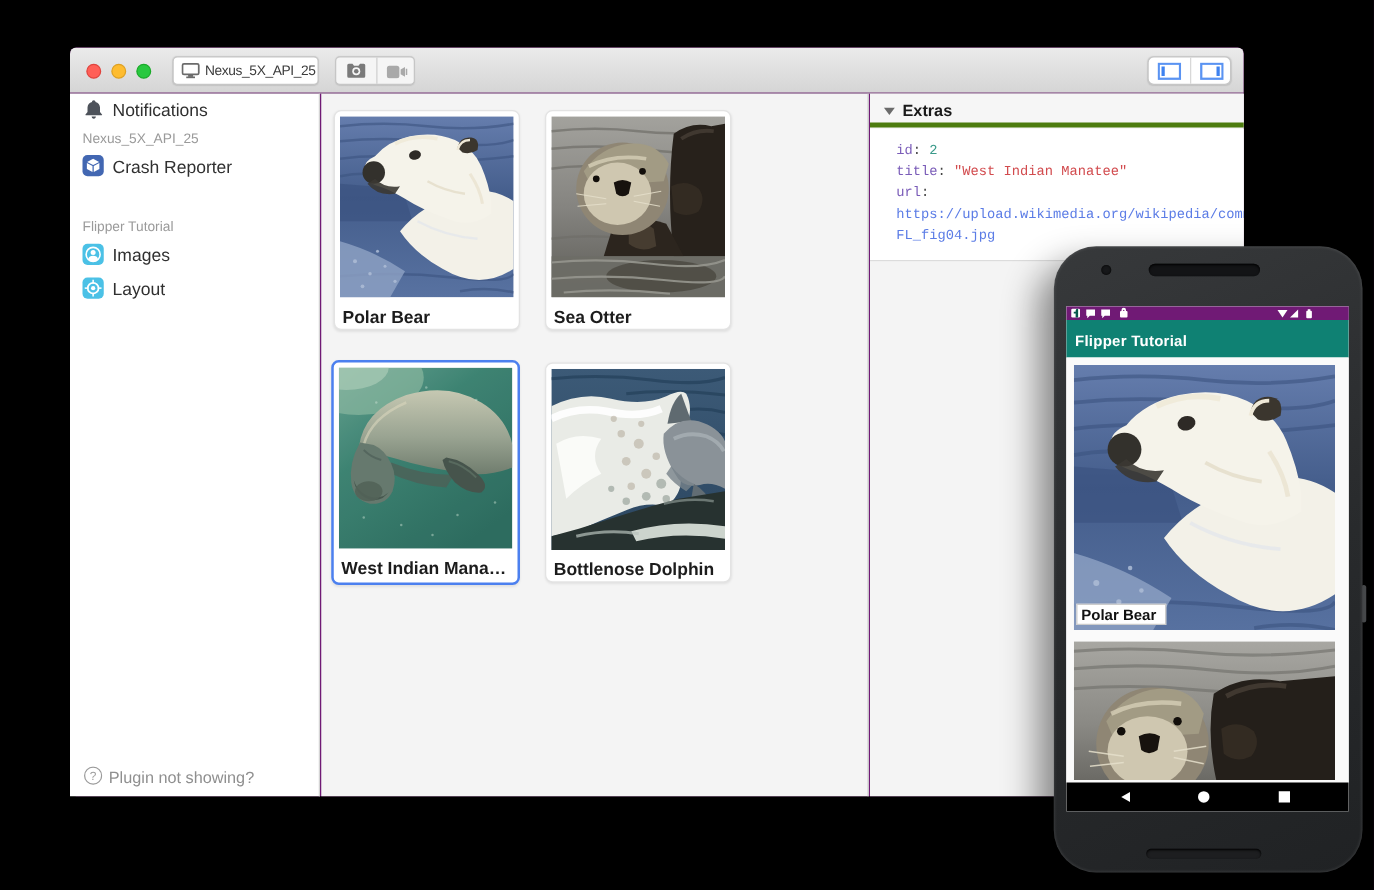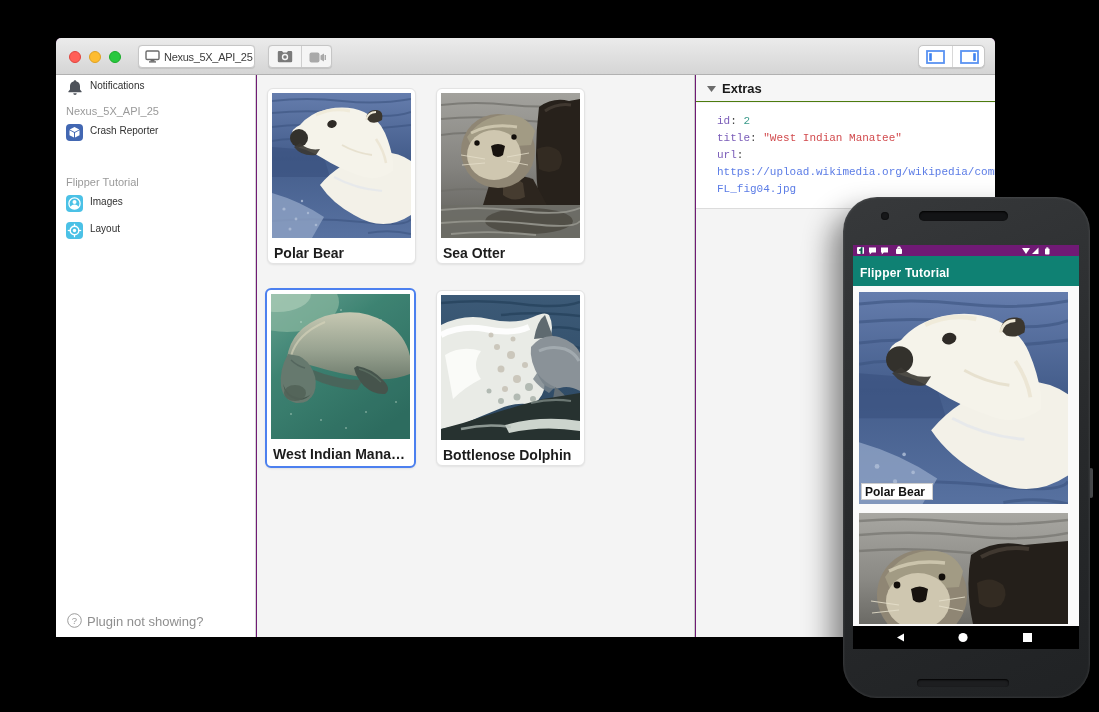--- a/index.html
+++ b/index.html
@@ -10,33 +10,33 @@
     background:#701a75; border-radius:5px; }
   #titlebar { position:absolute; left:0; top:0; width:939px; height:37px;
     background:linear-gradient(#ebebeb,#d5d5d5); border-bottom:1px solid #b1b1b1;
     border-radius:5px 5px 0 0; }
   .tl { position:absolute; top:51px; width:12px; height:12px; border-radius:50%; }
   
   #sidebar { position:absolute; left:0; top:37px; width:200px; height:562px;
     background:#fff; border-right:1px solid #d4d4d4; }
   .srow { position:absolute; left:0; width:200px; height:26px; }
   .sicon { position:absolute; left:10px; top:4px; width:17px; height:17px; border-radius:4px; }
-  .slabel { position:absolute; left:34px; top:5px; font-size:10px; color:#303030; }
+  .slabel { position:absolute; left:34px; top:5px; font-size:14px; color:#303030; }
   .ssec { position:absolute; left:10px; font-size:11px; color:#9a9a9a; }
   
   #content { position:absolute; left:201px; top:37px; width:438px; height:562px;
     background:#f4f4f4; border-right:1px solid #c9c9c9; }
   .card { position:absolute; width:149px; background:#fff; border:1px solid #e3e3e3;
     border-radius:6px; box-shadow:0 1px 2px rgba(0,0,0,0.08); }
   .card .img { position:absolute; left:4px; top:4px; width:139px; height:145px; overflow:hidden; }
   .card .cap { position:absolute; left:6px; top:156px; font-size:14px; font-weight:bold; color:#1c1c1c; white-space:nowrap; }
   
   #rpanel { position:absolute; left:640px; top:37px; width:299px; height:562px; background:#f4f4f4; }
   #extrashead { position:absolute; left:0; top:0; width:299px; height:27px;
-    background:#f6f6f6; border-bottom:1px solid #4d7c0f; }
+    background:#f6f6f6; border-bottom:4px solid #4d7c0f; }
   #extrasbody { position:absolute; left:0; top:28px; width:299px; height:106px;
     background:#fff; border-bottom:1px solid #dcdcdc;
     font-family:"Liberation Mono", monospace; font-size:11px; line-height:17px;
     padding:10px 0 0 21px; white-space:nowrap; overflow:hidden; }
   .k { color:#7a5cb8; } .n { color:#3a9a8a; } .s { color:#d24b4e; } .u { color:#5b7ce6; }
   .p { color:#444; }
   
   #phone { position:absolute; left:843px; top:197px; width:247px; height:501px;
     background:linear-gradient(155deg,#37393b,#282a2c 55%,#202224);
     border-radius:34px; box-shadow:-12px 14px 28px rgba(0,0,0,0.45), inset 0 0 3px rgba(255,255,255,0.18); }

